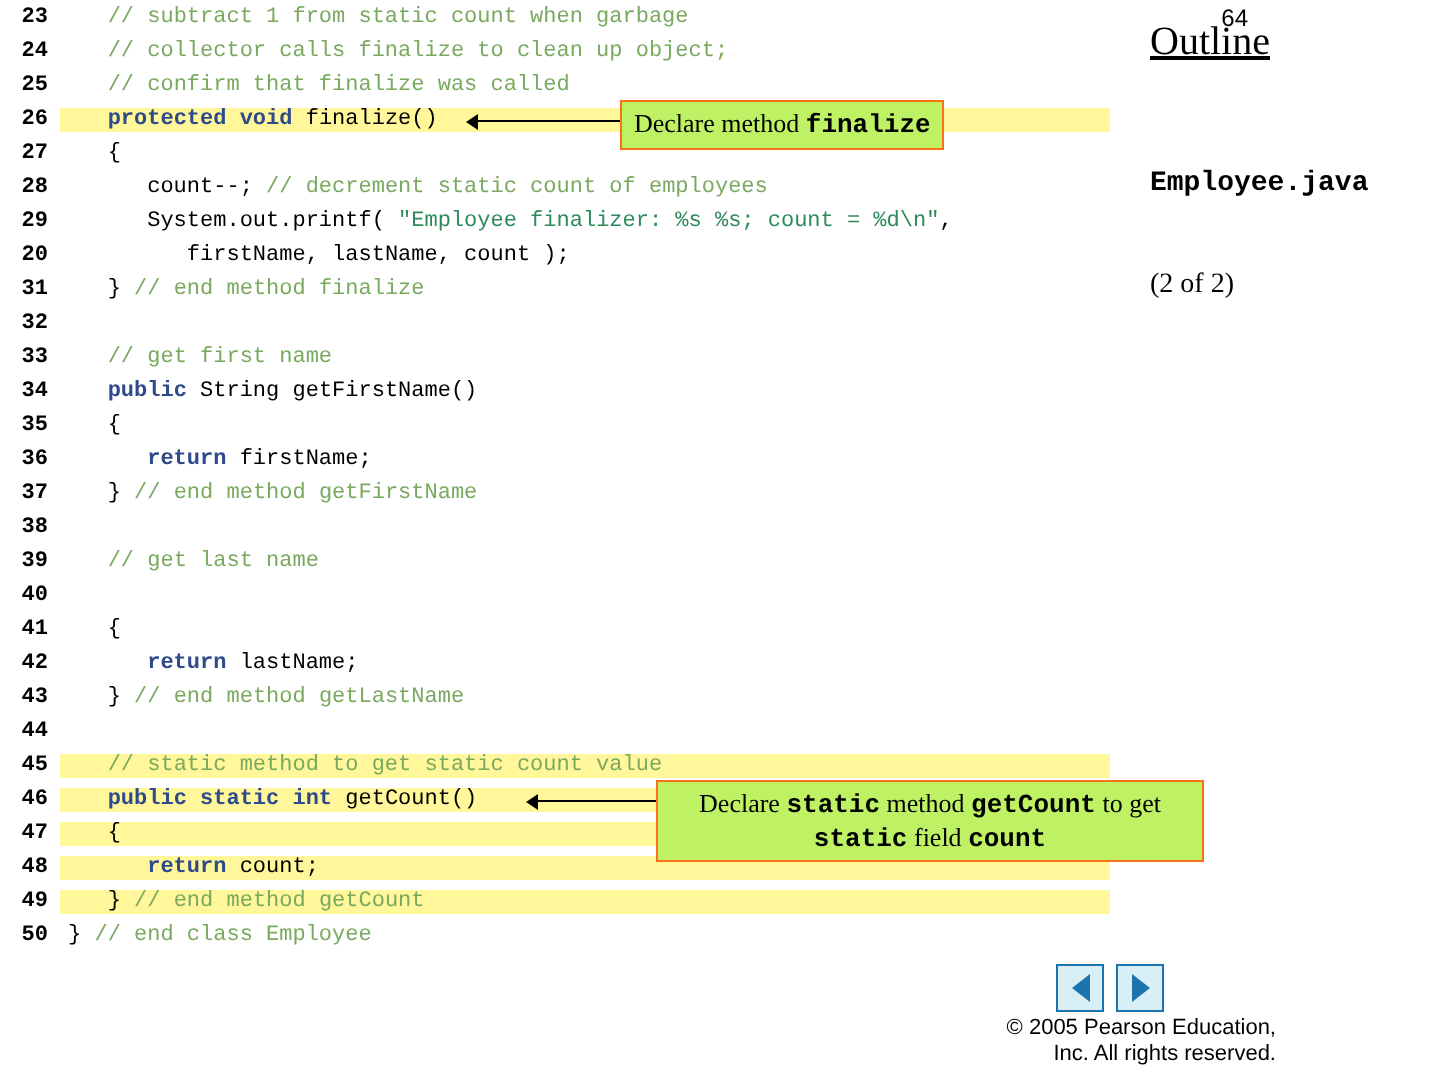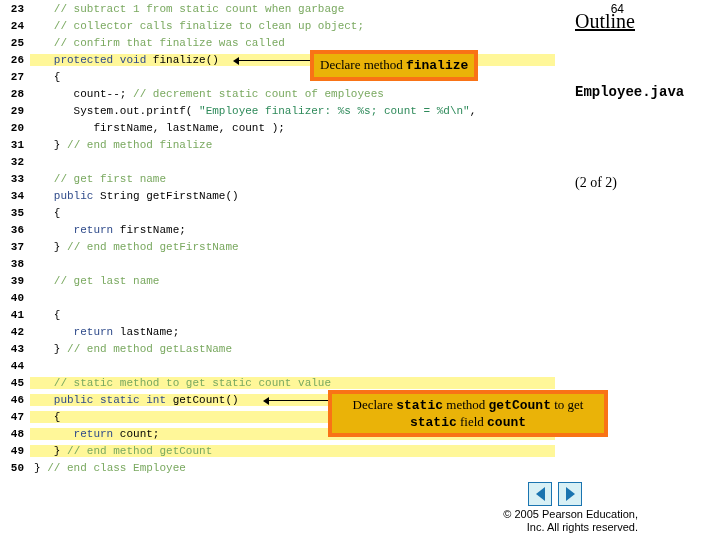--- a/index.html
+++ b/index.html
@@ -41,21 +41,21 @@
   .code {
     flex: 1;
     font-family: "Courier New", monospace;
     font-size: 11px;
     white-space: pre;
     padding-left: 4px;
   }
   .bg-y { background: #fff799; }
   .bg-g { background: #fff; }
   .c-comment { color: #7aa960; }
-  .c-key { color: #2e4a8a; font-weight: normal; }
+  .c-key { color: #2e4a8a; font-weight: bold; }
   .c-str { color: #2e8a5a; }
   .c-plain { color: #000; }
 
   .outline {
     position: absolute;
     left: 575px;
     top: 10px;
     font-size: 20px;
     text-decoration: underline;
     font-family: "Times New Roman", serif;
@@ -74,26 +74,25 @@
     font-size: 14px;
     font-weight: bold;
     text-align: right;
   }
   .pager {
     position: absolute;
     left: 575px;
     top: 135px;
     font-family: "Times New Roman", serif;
     font-size: 14px;
-    margin-top: 40px;
   }
   .callout {
     position: absolute;
-    border: 4px solid #f97316;
-    background: #eab308;
+    border: 1px solid #f97316;
+    background: #bef264;
     font-family: "Times New Roman", serif;
     font-size: 13px;
     padding: 3px 6px;
     line-height: 1.2;
   }
   .callout .mono { font-family: "Courier New", monospace; font-weight: bold; }
   #callout1 { left: 310px; top: 50px; }
   #callout2 { left: 328px; top: 390px; width: 260px; text-align: center; }
 
   .arrow {

